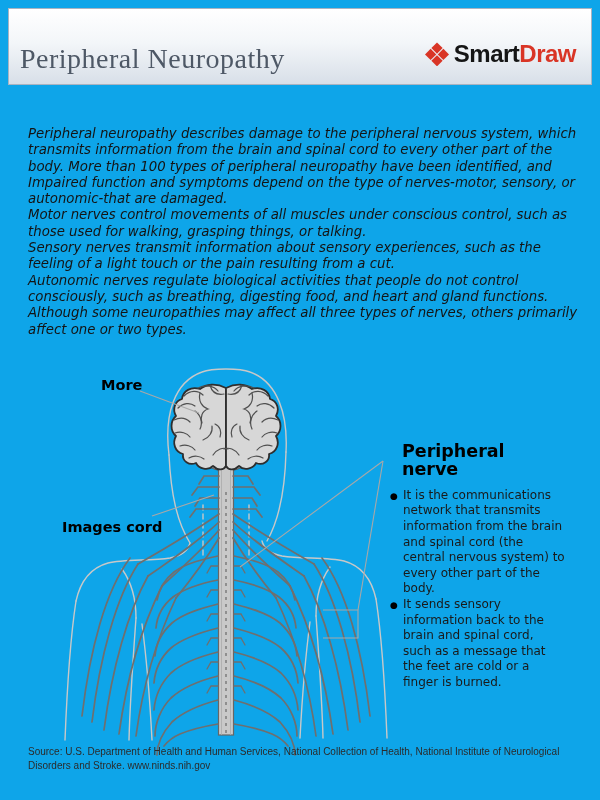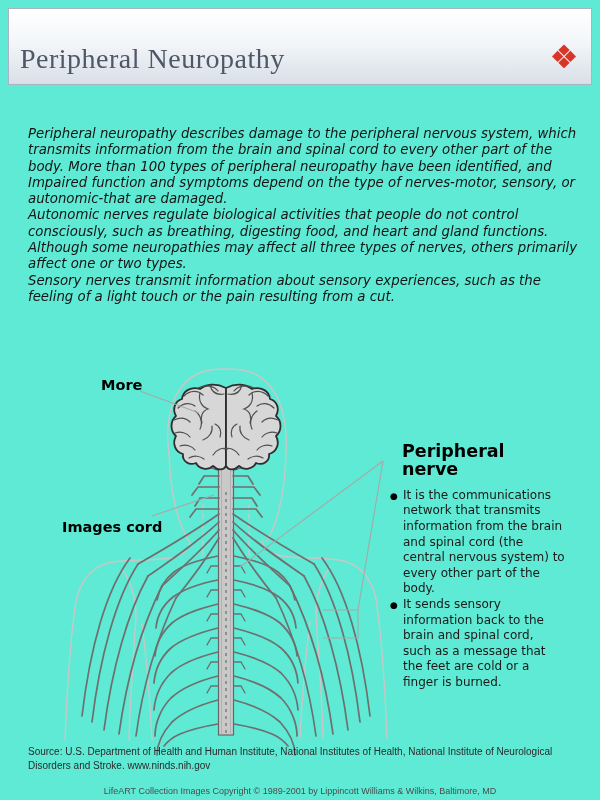--- a/index.html
+++ b/index.html
@@ -1,16 +1,16 @@
 <!DOCTYPE html>
 <html><head>
 <meta charset="utf-8">
 <style>
   html,body{margin:0;padding:0;background:#fff;}
-  .page{position:relative;width:600px;height:800px;background:#5eead4;overflow:hidden;
+  .page{position:relative;width:600px;height:800px;background:#0ea5e9;overflow:hidden;
         font-family:"DejaVu Sans",sans-serif;}
 
   
   .header{position:absolute;left:8px;top:8px;width:584px;height:77px;box-sizing:border-box;
           border:1px solid #a9b3c1;
           background:linear-gradient(180deg,#ffffff 0%,#f3f6f9 45%,#d8dfe8 100%);}
   .title{position:absolute;left:11px;bottom:9px;margin:0;font-family:"Liberation Serif","DejaVu Serif",serif;
          font-weight:400;font-size:28px;letter-spacing:.5px;color:#4e5866;}
   .logo{position:absolute;right:15px;bottom:16px;display:flex;align-items:center;gap:5px;}
   .logo-text{font-family:"Liberation Sans",sans-serif;font-weight:700;font-size:24px;letter-spacing:-.5px;}
@@ -50,27 +50,29 @@
     <h1 class="title">Peripheral Neuropathy</h1>
     <div class="logo">
       <svg width="24" height="24" viewBox="0 0 32 32">
         <g fill="#d93526">
           <path d="M16 0.5 L23.5 8 L16 15.5 L8.5 8 Z"></path>
           <path d="M7.5 9 L15 16.5 L7.5 24 L0 16.5 Z"></path>
           <path d="M16 17.5 L23.5 25 L16 32.5 L8.5 25 Z"></path>
           <path d="M24.5 9 L32 16.5 L24.5 24 L17 16.5 Z"></path>
         </g>
       </svg>
+      <span class="logo-text"><span class="logo-smart">Smart</span><span class="logo-draw">Draw</span></span>
     </div>
   </div>
 
   <div class="intro">
     <p>Peripheral neuropathy describes damage to the peripheral nervous system, which transmits information from the brain and spinal cord to every other part of the body.  More than 100 types of peripheral neuropathy have been identified, and Impaired function and symptoms depend on the type of nerves-motor, sensory, or autonomic-that are damaged.</p>
+    <p>Motor nerves control movements of all muscles under conscious control, such as those used for walking, grasping things, or talking.</p>
+    <p>Sensory nerves transmit information about sensory experiences, such as the feeling of a light touch or the pain resulting from a cut.</p>
     <p>Autonomic nerves regulate biological activities that people do not control consciously, such as breathing, digesting food, and heart and gland functions. Although some neuropathies may affect all three types of nerves, others primarily affect one or two types.</p>
-    <p>Sensory nerves transmit information about sensory experiences, such as the feeling of a light touch or the pain resulting from a cut.</p>
   </div>
 
   <svg class="diagram-svg" viewBox="0 0 600 800">
 
     <g stroke="#c8c8c8" stroke-width="1.4" fill="none" stroke-linecap="round">
       <path d="M169,455 C164,415 174,382 202,372 C212,368 240,368 250,372 C278,382 288,415 286,452"></path>
       <path d="M169,455 C171,495 177,522 190,543"></path>
       <path d="M286,452 C285,492 279,520 267,541"></path>
       <path d="M190,543 C188,551 180,556 170,558 C150,561 124,559 108,563 C90,568 80,583 76,601"></path>
       <path d="M76,601 C70,640 67,690 65,740"></path>
@@ -227,16 +229,15 @@
         <span class="bullet-dot">●</span>
         <span>It is the communications network that transmits information from the brain and spinal cord (the central nervous system) to every other part of the body.</span>
       </li>
       <li>
         <span class="bullet-dot">●</span>
         <span>It sends sensory information back to the brain and spinal cord, such as a message that the feet are cold or a finger is burned.</span>
       </li>
     </ul>
   </div>
 
-  <div class="source">Source: U.S. Department of Health and Human Institute, National Institutes of Health, National Institute of Neurological Disorders and Stroke. www.ninds.nih.gov</div>
-  <div class="copyright">LifeART Collection Images Copyright © 1989-2001 by Lippincott Williams &amp; Wilkins, Baltimore, MD</div>
+  <div class="source">Source: U.S. Department of Health and Human Services, National Collection of Health, National Institute of Neurological Disorders and Stroke. www.ninds.nih.gov</div>
 
 </div>
 
 </body></html>

